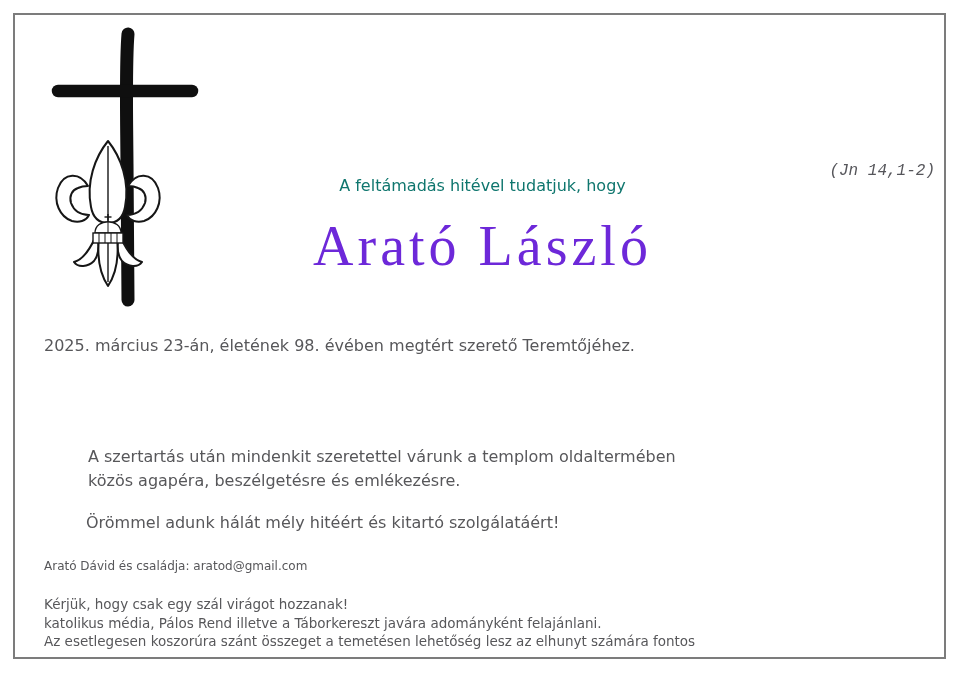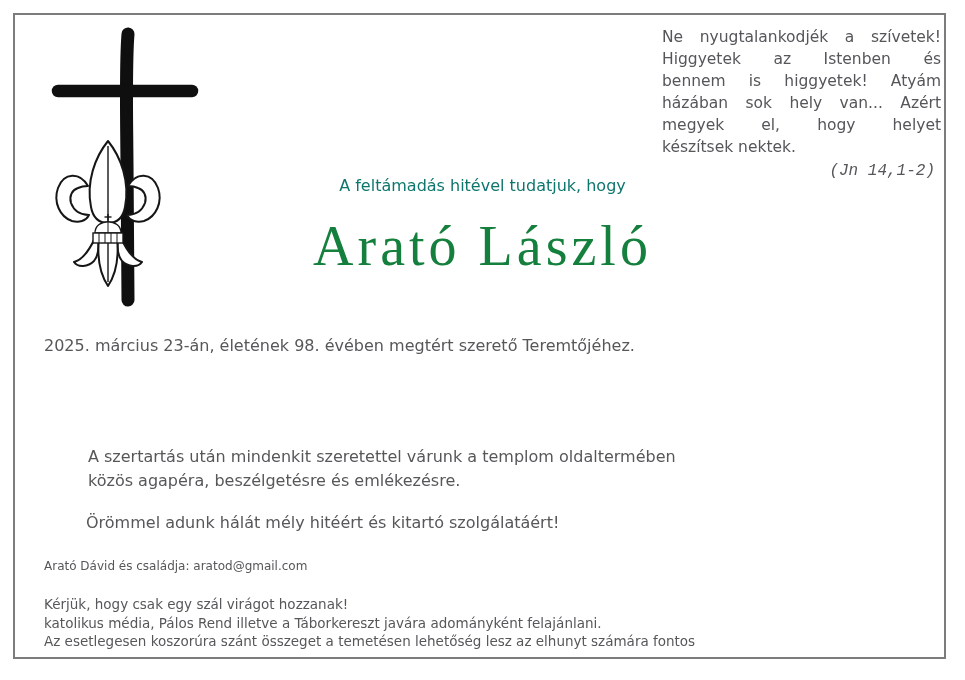--- a/index.html
+++ b/index.html
@@ -32,21 +32,21 @@
   }
   .intro{
     position:absolute;top:176px;left:0;width:100%;
     text-align:center;font-size:16px;color:#0f766e;
   }
   .deceased-name{
     position:absolute;top:218px;left:0;width:100%;
     text-align:center;
     font-family:"Liberation Serif","DejaVu Serif",serif;
     font-size:56px;line-height:1;letter-spacing:4px;
-    color:#15803d;
+    color:#6d28d9;
   }
   .para{
     position:absolute;left:0;width:100%;
     text-align:left;font-size:16px;line-height:24px;color:#57575a;margin-left:44px;
   }
   .p-passing{top:334px;}
   .p-funeral{top:373px;}
   .p-reception{top:445px;padding-left:44px;}
   .p-gratitude{top:511px;padding-left:42px;}
   .p-contact{top:557px;font-size:12px;line-height:18px;}
@@ -91,28 +91,20 @@
         <line x1="66.5" y1="203" x2="73.5" y2="203"></line>
         <rect x="55" y="219" width="30" height="10"></rect>
         <line x1="61" y1="219" x2="61" y2="229" stroke-width="1"></line>
         <line x1="67" y1="219" x2="67" y2="229" stroke-width="1"></line>
         <line x1="73" y1="219" x2="73" y2="229" stroke-width="1"></line>
         <line x1="79" y1="219" x2="79" y2="229" stroke-width="1"></line>
       </g>
     </svg>
   </div>
 
-  <div class="scripture">
-    <div class="jline">Ne nyugtalankodjék a szívetek!</div>
-    <div class="jline">Higgyetek az Istenben és</div>
-    <div class="jline">bennem is higgyetek! Atyám</div>
-    <div class="jline">házában sok hely van... Azért</div>
-    <div class="jline">megyek el, hogy helyet</div>
-    <div class="jlast">készítsek nektek.</div>
-  </div>
   <div class="citation">(Jn 14,1-2)</div>
 
   <div class="intro">A feltámadás hitével tudatjuk, hogy</div>
 
   <div class="deceased-name">Arató László</div>
 
   <div class="para p-passing">2025. március 23-án, életének 98. évében megtért szerető Teremtőjéhez.</div>
 
 
   <div class="para p-reception">

